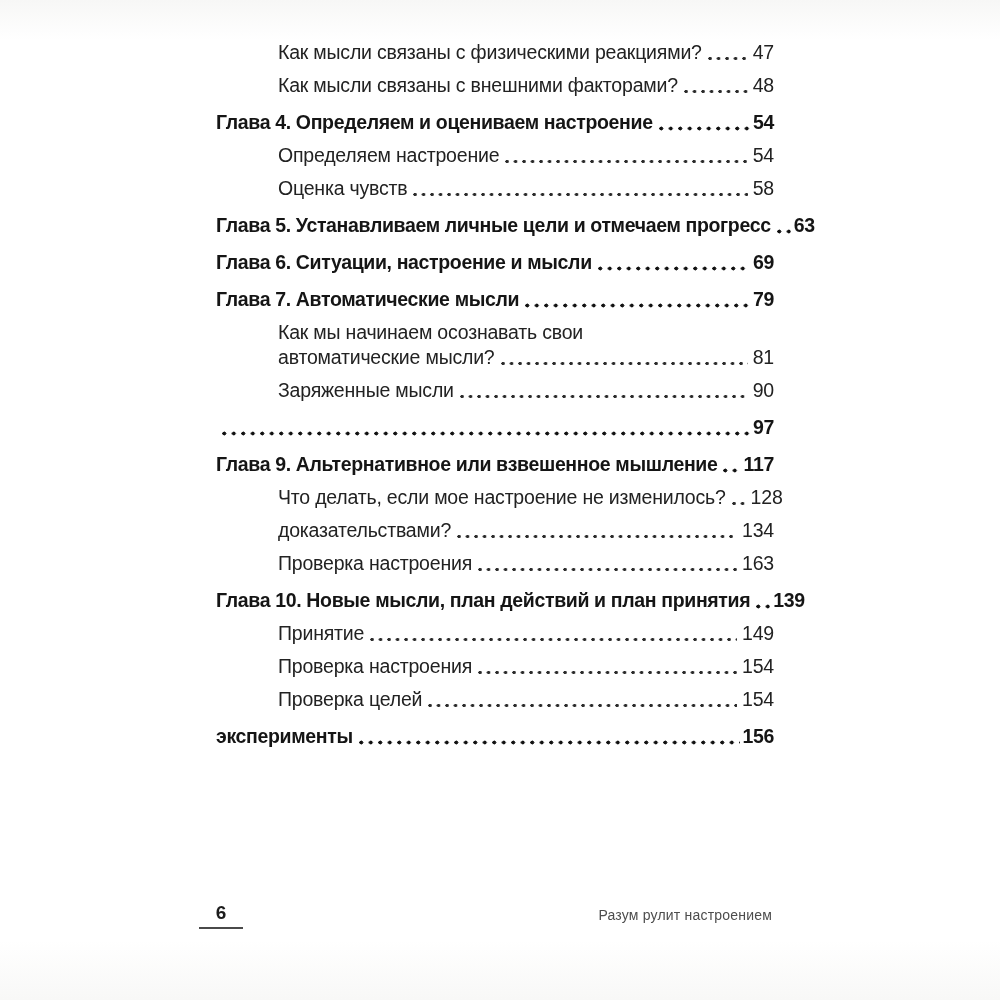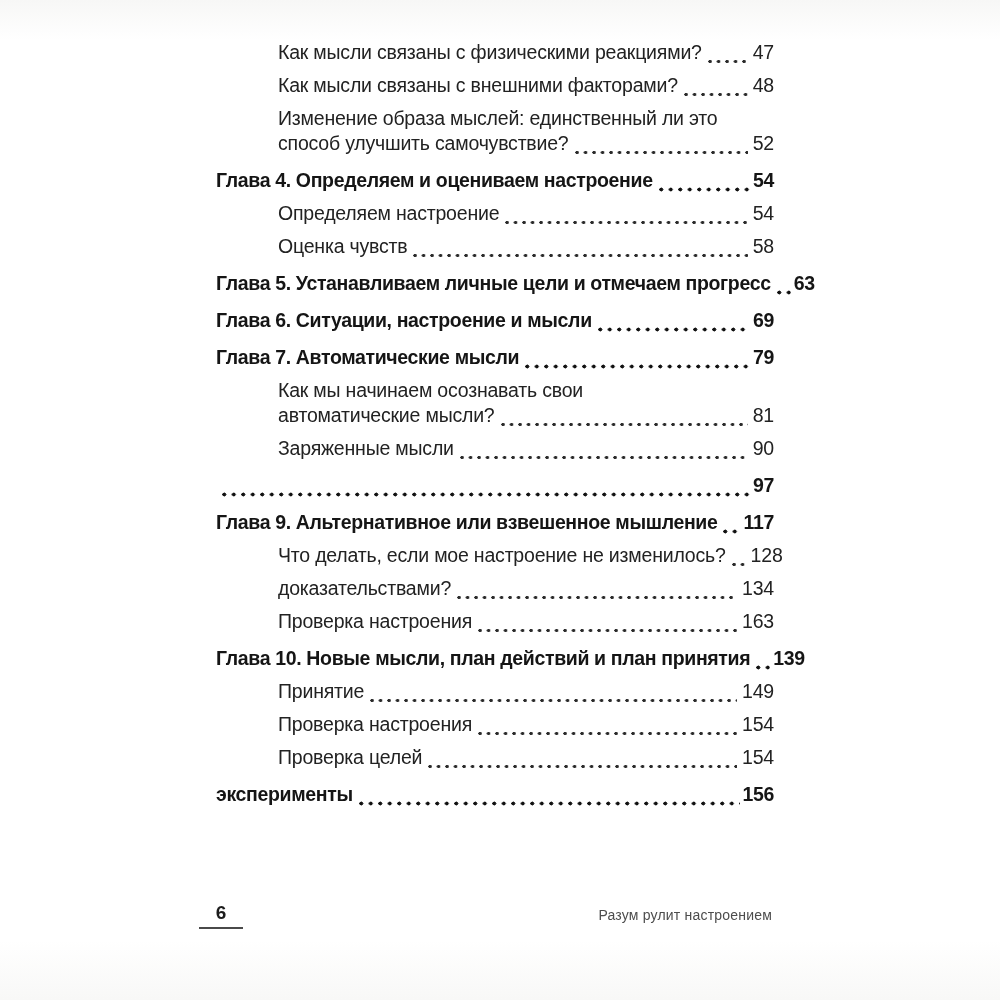--- a/index.html
+++ b/index.html
@@ -33,21 +33,21 @@
     letter-spacing: -0.2px;
     color: #222222;
   }
   .entry.sub { padding-left: 62px; }
   .entry.chapter {
     font-weight: 700;
     color: #151515;
     padding-top: 4px;
     letter-spacing: -0.35px;
   }
-  .line { display: flex; align-items: flex-end; }
+  .line { display: flex; align-items: center; }
   .txt { white-space: nowrap; }
 
   
   .leader {
     flex: 1 1 auto;
     min-width: 14px;
     height: 1em;
     position: relative;
     margin: 0 3px 0 6px;
     overflow: hidden;
@@ -117,30 +117,20 @@
           <span class="page-num">47</span>
         </div>
       </div>
       <div class="entry sub">
         <div class="line">
           <span class="txt">Как мысли связаны с внешними факторами?</span>
           <span class="leader"></span>
           <span class="page-num">48</span>
         </div>
       </div>
-      <div class="entry sub">
-        <div class="line">
-          <span class="txt">Изменение образа мыслей: единственный ли это</span>
-        </div>
-        <div class="line">
-          <span class="txt">способ улучшить самочувствие?</span>
-          <span class="leader"></span>
-          <span class="page-num">52</span>
-        </div>
-      </div>
       <div class="entry chapter">
         <div class="line">
           <span class="txt">Глава 4. Определяем и оцениваем настроение</span>
           <span class="leader"></span>
           <span class="page-num">54</span>
         </div>
       </div>
       <div class="entry sub">
         <div class="line">
           <span class="txt">Определяем настроение</span>

